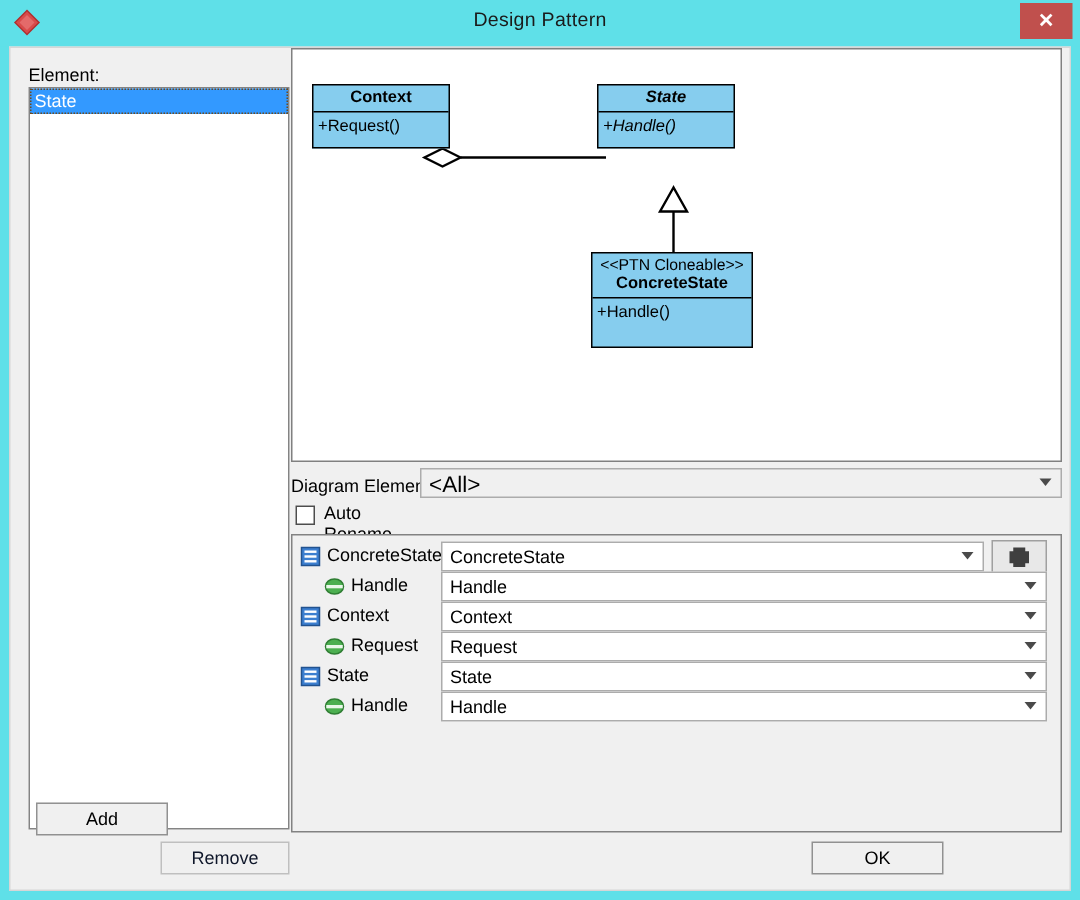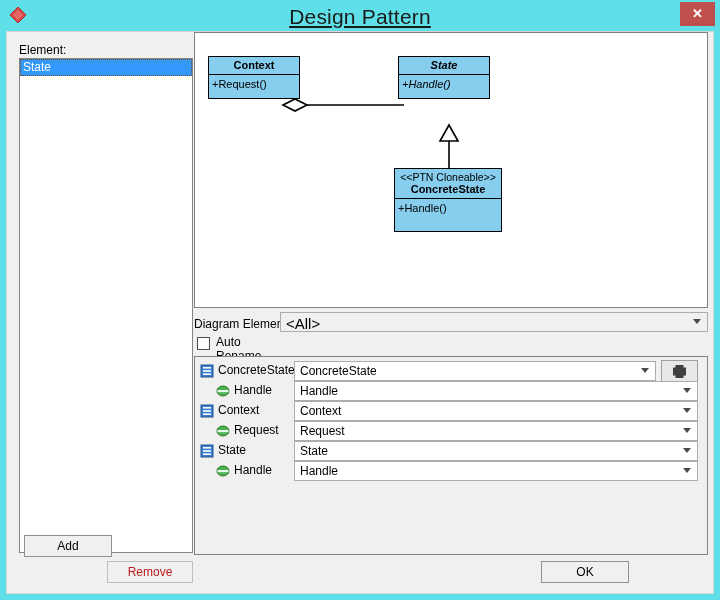--- a/index.html
+++ b/index.html
@@ -22,23 +22,22 @@
     width: 720px; height: 31px;
     background: #5FE0E8;
   }
   #app-icon {
     position: absolute; left: 9px; top: 6px;
     width: 18px; height: 18px;
   }
   #title-text {
     position: absolute; left: 0; top: 5px;
     width: 720px; text-align: center;
-    font-size: 21px; color: #1a1a1a;
+    font-size: 13px; color: #1a1a1a;
     letter-spacing: .2px;
-    text-decoration: underline;
   }
   #close-btn {
     position: absolute; right: 5px; top: 2px;
     width: 35px; height: 24px;
     background: #C0504D;
     color: #ffffff;
     font-size: 13px; font-weight: bold;
     line-height: 24px; text-align: center;
     cursor: pointer;
   }
@@ -207,21 +206,21 @@
     position: absolute;
     height: 22px;
     background: #F0F0F0;
     border: 1px solid #919191;
     font-size: 12px;
     line-height: 20px;
     text-align: center;
     color: #000;
     cursor: pointer;
   }
-  .btn.disabled { color: #b91c1c; border-color: #BFBFBF; cursor: default; }
+  .btn.disabled { color: #0f172a; border-color: #BFBFBF; cursor: default; }
   #btn-add    { left: 17px;  top: 503px; width: 88px; }
   #btn-remove { left: 100px; top: 529px; width: 86px; }
   #btn-ok     { left: 534px; top: 529px; width: 88px; }
   #btn-cancel { left: 614px; top: 529px; width: 80px; }
 </style>
 </head>
 <body>
 
 <div id="window">
 

